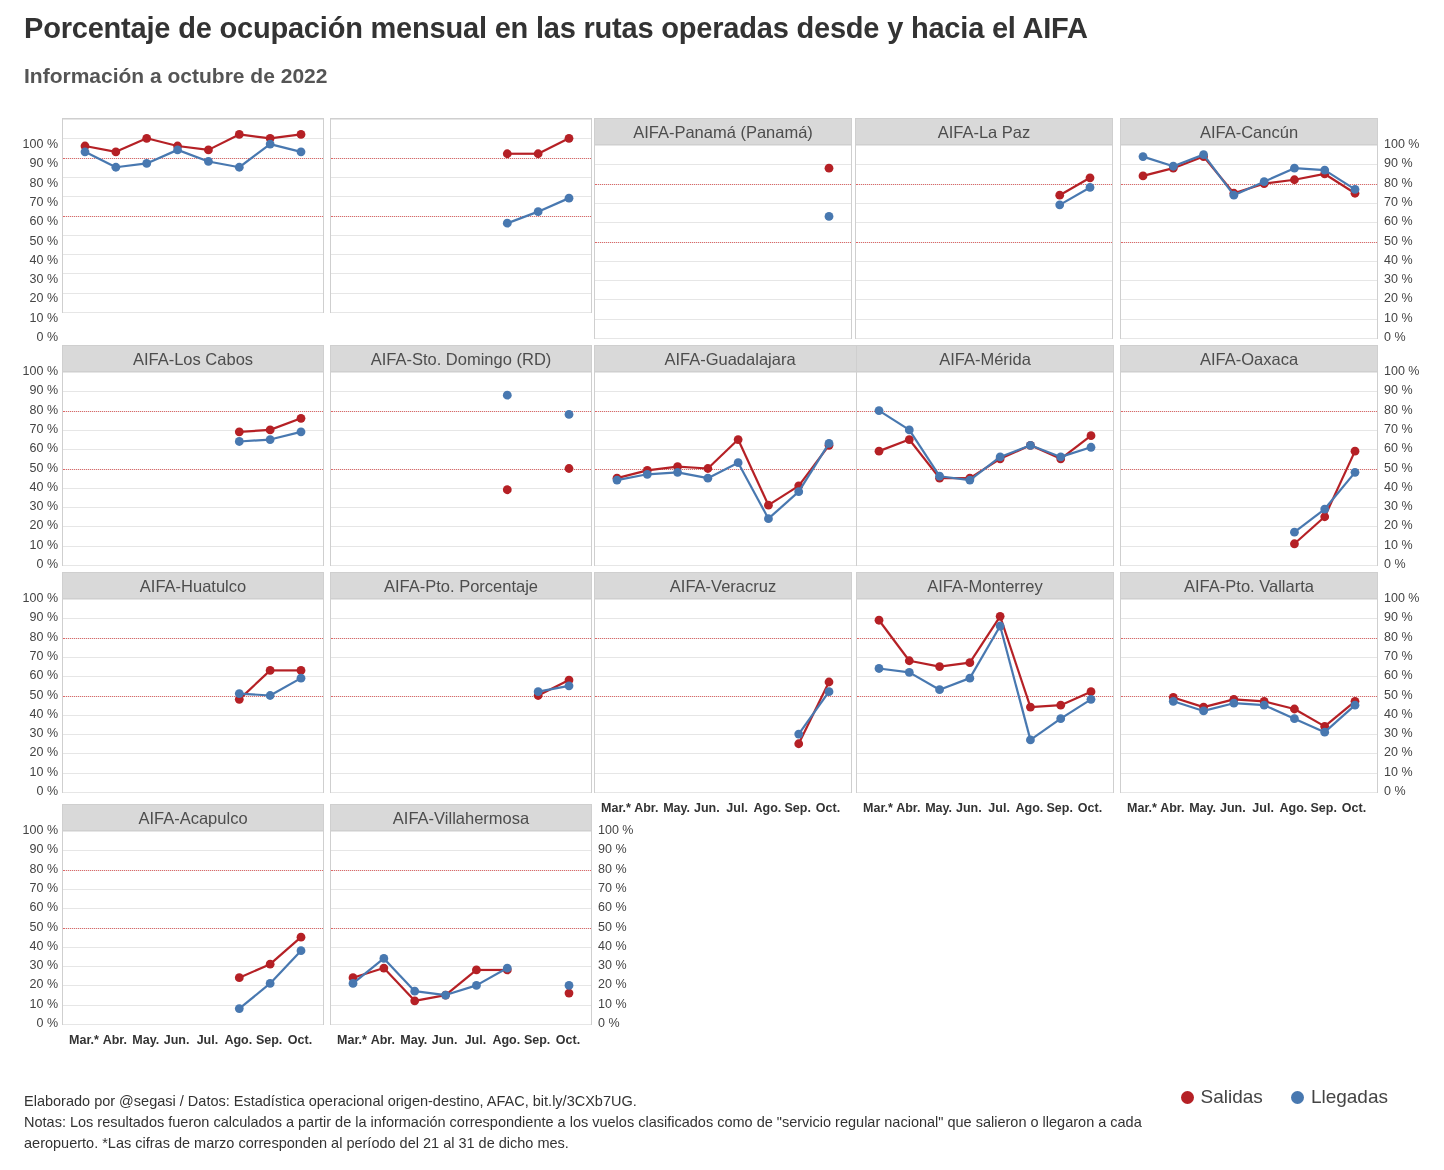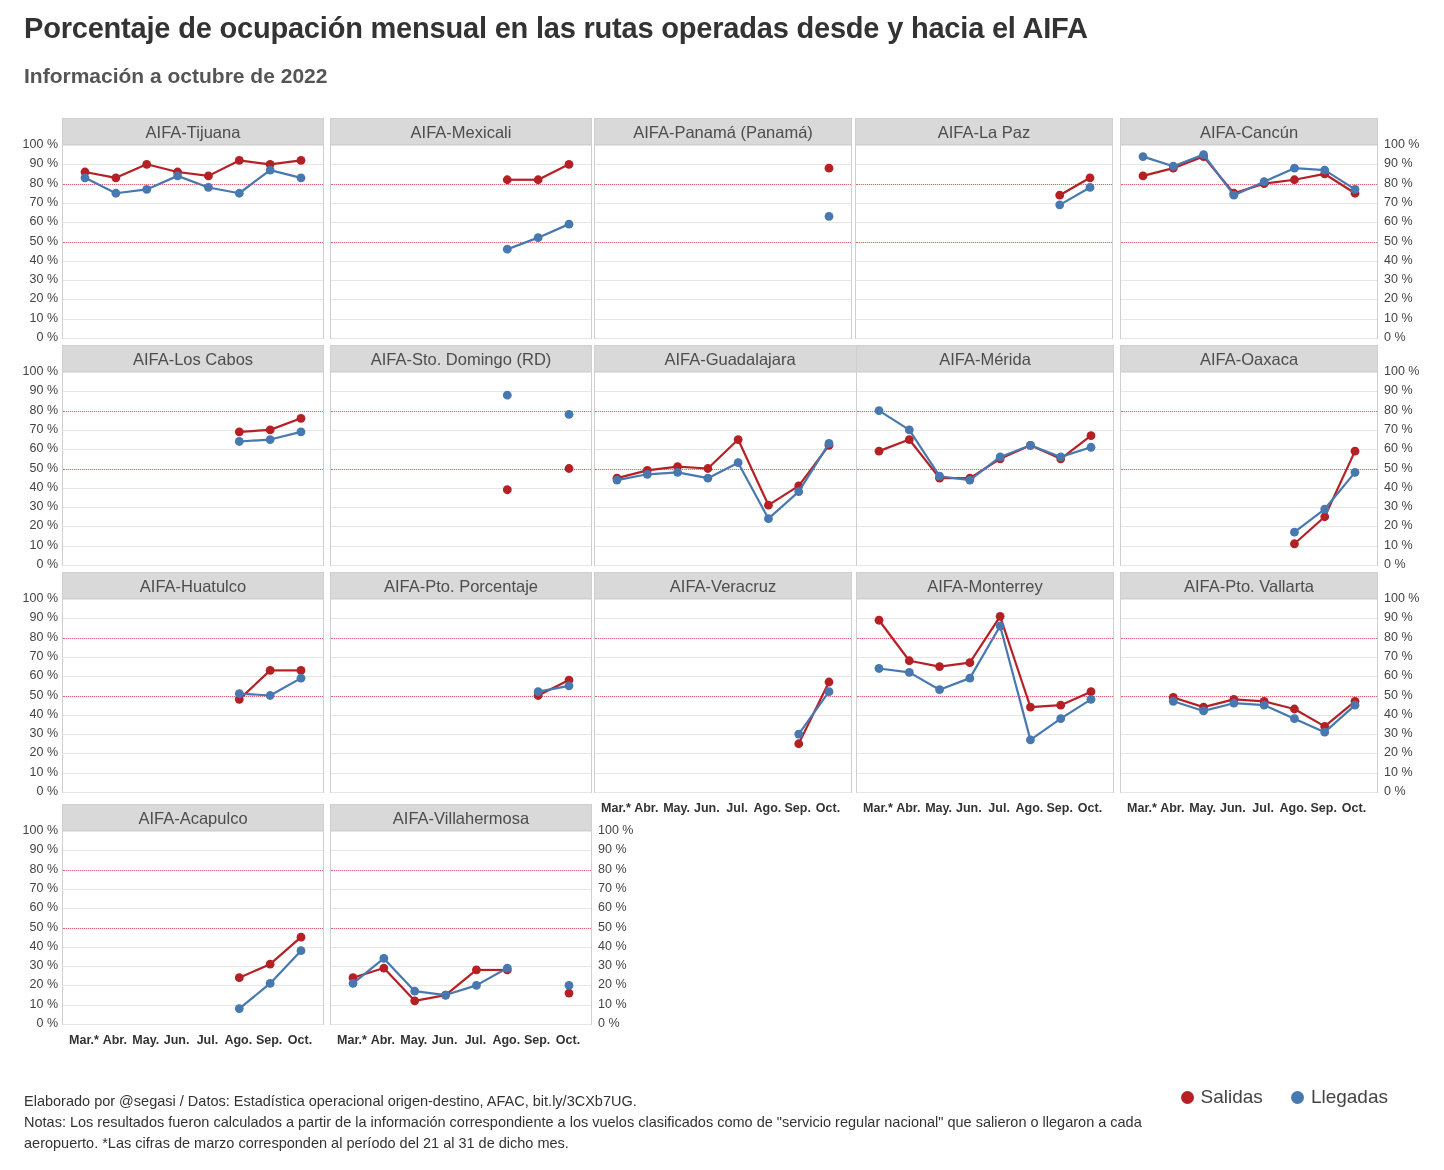--- a/index.html
+++ b/index.html
@@ -83,21 +83,20 @@
   }
 </style>
 </head>
 <body>
 
 <div class="title">Porcentaje de ocupación mensual en las rutas operadas desde y hacia el AIFA</div>
 <div class="subtitle">Información a octubre de 2022</div>
 
 <div id="grid">
     <div class="panel" style="left: 62px; top: 0px; width: 262px;">
-      <div class="panel-title">AIFA-Tijuana</div>
       <div class="plot" style="height: 195px;">
         <div class="gridline" style="top: 193px;"></div>
         <div class="gridline" style="top: 173.7px;"></div>
         <div class="gridline" style="top: 154.4px;"></div>
         <div class="gridline" style="top: 135.1px;"></div>
         <div class="gridline" style="top: 115.8px;"></div>
         <div class="gridline" style="top: 96.5px;"></div>
         <div class="gridline" style="top: 77.2px;"></div>
         <div class="gridline" style="top: 57.9px;"></div>
         <div class="gridline" style="top: 38.6px;"></div>
@@ -146,21 +145,20 @@
         <span class="tick" style="top: 115.8px;">40 %</span>
         <span class="tick" style="top: 96.5px;">50 %</span>
         <span class="tick" style="top: 77.2px;">60 %</span>
         <span class="tick" style="top: 57.9px;">70 %</span>
         <span class="tick" style="top: 38.6px;">80 %</span>
         <span class="tick" style="top: 19.3px;">90 %</span>
         <span class="tick" style="top: 0px;">100 %</span>
       </div>
     </div>
     <div class="panel" style="left: 330px; top: 0px; width: 262px;">
-      <div class="panel-title">AIFA-Mexicali</div>
       <div class="plot" style="height: 195px;">
         <div class="gridline" style="top: 193px;"></div>
         <div class="gridline" style="top: 173.7px;"></div>
         <div class="gridline" style="top: 154.4px;"></div>
         <div class="gridline" style="top: 135.1px;"></div>
         <div class="gridline" style="top: 115.8px;"></div>
         <div class="gridline" style="top: 96.5px;"></div>
         <div class="gridline" style="top: 77.2px;"></div>
         <div class="gridline" style="top: 57.9px;"></div>
         <div class="gridline" style="top: 38.6px;"></div>

